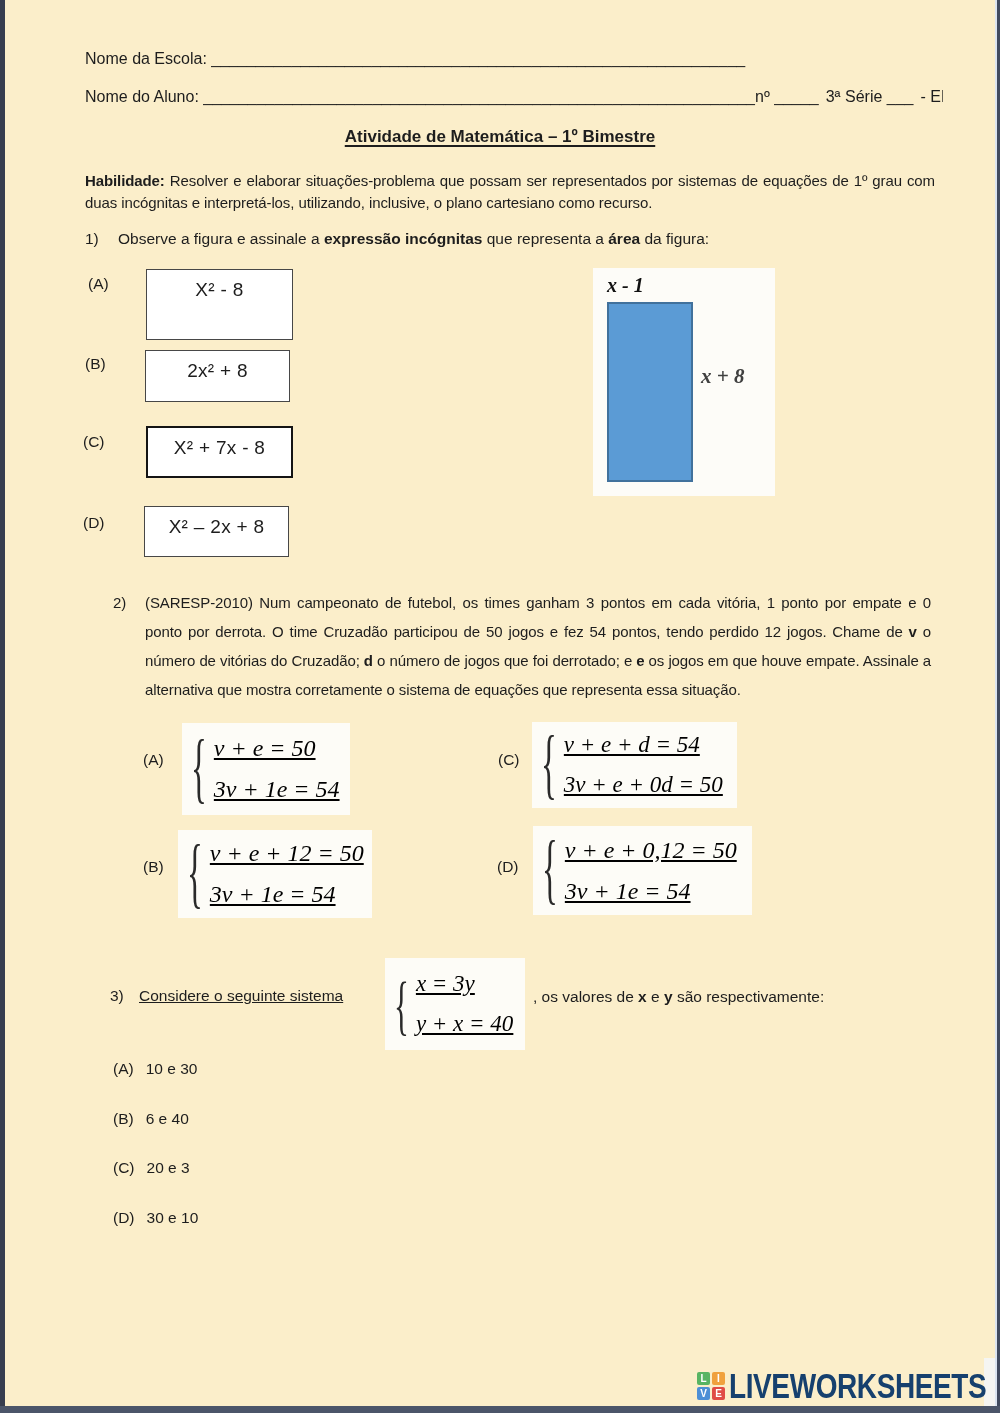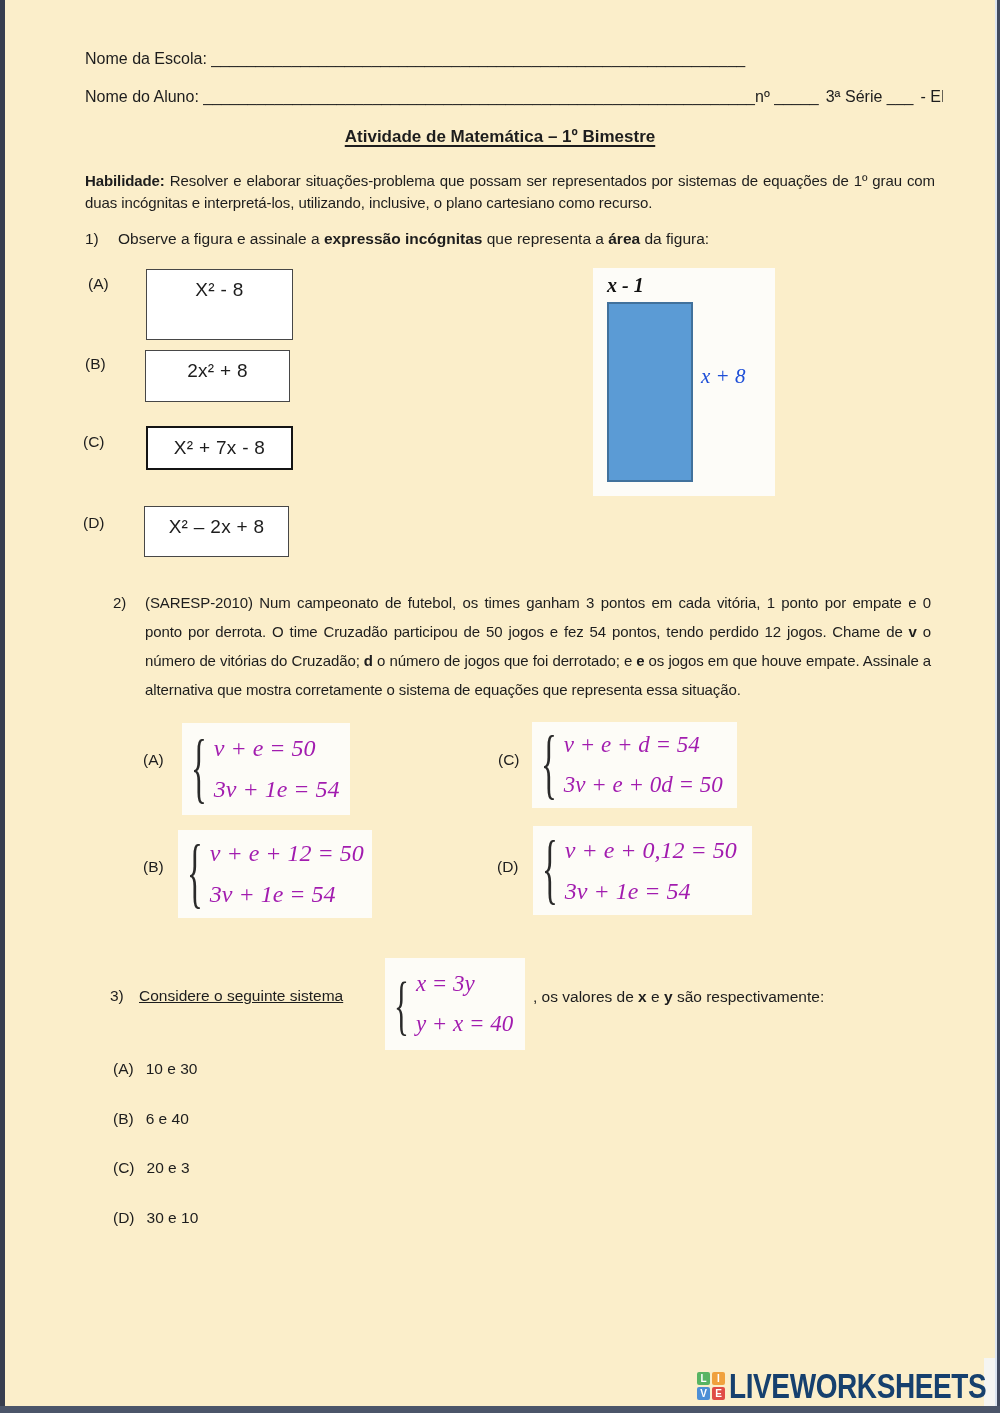--- a/index.html
+++ b/index.html
@@ -33,39 +33,39 @@
   }
   .q1-box-c{border-width:2.6px;border-color:#141414;}
 
   
   .fig-panel{left:593px;top:268px;width:182px;height:228px;background:#fdfcf8;}
   .fig-top{position:absolute;left:14px;top:6px;width:88px;text-align:left;
     font-family:"Liberation Serif",serif;font-style:italic;font-weight:bold;font-size:20px;color:#111;}
   .fig-rect{position:absolute;left:14px;top:34px;width:86px;height:180px;
     background:#5b9bd5;border:2px solid #41719c;box-sizing:border-box;}
   .fig-side{position:absolute;left:108px;top:96px;
-    font-family:"Liberation Serif",serif;font-style:italic;font-weight:normal;font-size:21px;color:#1d4ed8;}
+    font-family:"Liberation Serif",serif;font-style:italic;font-weight:bold;font-size:21px;color:#404040;}
 
   
   .q2-para{left:113px;top:588px;width:820px;font-size:15px;}
   .qnum2{position:absolute;left:0;top:0;line-height:29px;}
   .q2-text{margin-left:32px;width:786px;text-align:justify;line-height:29px;letter-spacing:-0.1px;}
 
   .eq-box{
     background:#fdfcf7;display:flex;align-items:center;box-sizing:border-box;
     padding:4px 6px 4px 9px;
   }
   .brace{
     font-family:"Liberation Serif",serif;font-size:33px;line-height:1;color:#2a2a2a;
     transform:scaleY(2.35);margin-right:7px;flex:0 0 auto;
   }
   .brace-sm{transform:scaleY(2.1);font-size:31px;}
   .eq-lines{
     font-family:"Liberation Serif",serif;font-style:italic;font-size:24px;line-height:41px;
-    color:#a21caf;white-space:nowrap;
+    color:#000000;white-space:nowrap;text-decoration:underline;
   }
   .eq-lines-sm{font-size:23px;line-height:40px;}
 
   
   .q3-text{font-size:15.5px;white-space:nowrap;}
   .q3-opt{font-size:15.5px;white-space:nowrap;}
   .q3-opt .opt-val{margin-left:12px;}
 
   
   .lw-logo{left:697px;top:1366px;display:flex;align-items:center;}
@@ -104,21 +104,21 @@
   <div class="abs q1-box" style="left:146px;top:269px;width:147px;height:71px;">
       <span>X²  - 8</span>
     </div>
 
   <span class="abs opt-label" style="left:85px;top:355px;">(B)</span>
   <div class="abs q1-box" style="left:145px;top:350px;width:145px;height:52px;">
       <span>2x²  + 8</span>
     </div>
 
   <span class="abs opt-label" style="left:83px;top:433px;">(C)</span>
-  <div class="abs q1-box q1-box-c" style="left:146px;top:426px;width:147px;height:44px;">
+  <div class="abs q1-box q1-box-c" style="left:146px;top:426px;width:147px;height:52px;">
       <span>X² + 7x - 8</span>
     </div>
 
   <span class="abs opt-label" style="left:83px;top:514px;">(D)</span>
   <div class="abs q1-box" style="left:144px;top:506px;width:145px;height:51px;">
       <span>X² – 2x + 8</span>
     </div>
 
   <div class="abs fig-panel">
     <div class="fig-top">x - 1</div>

